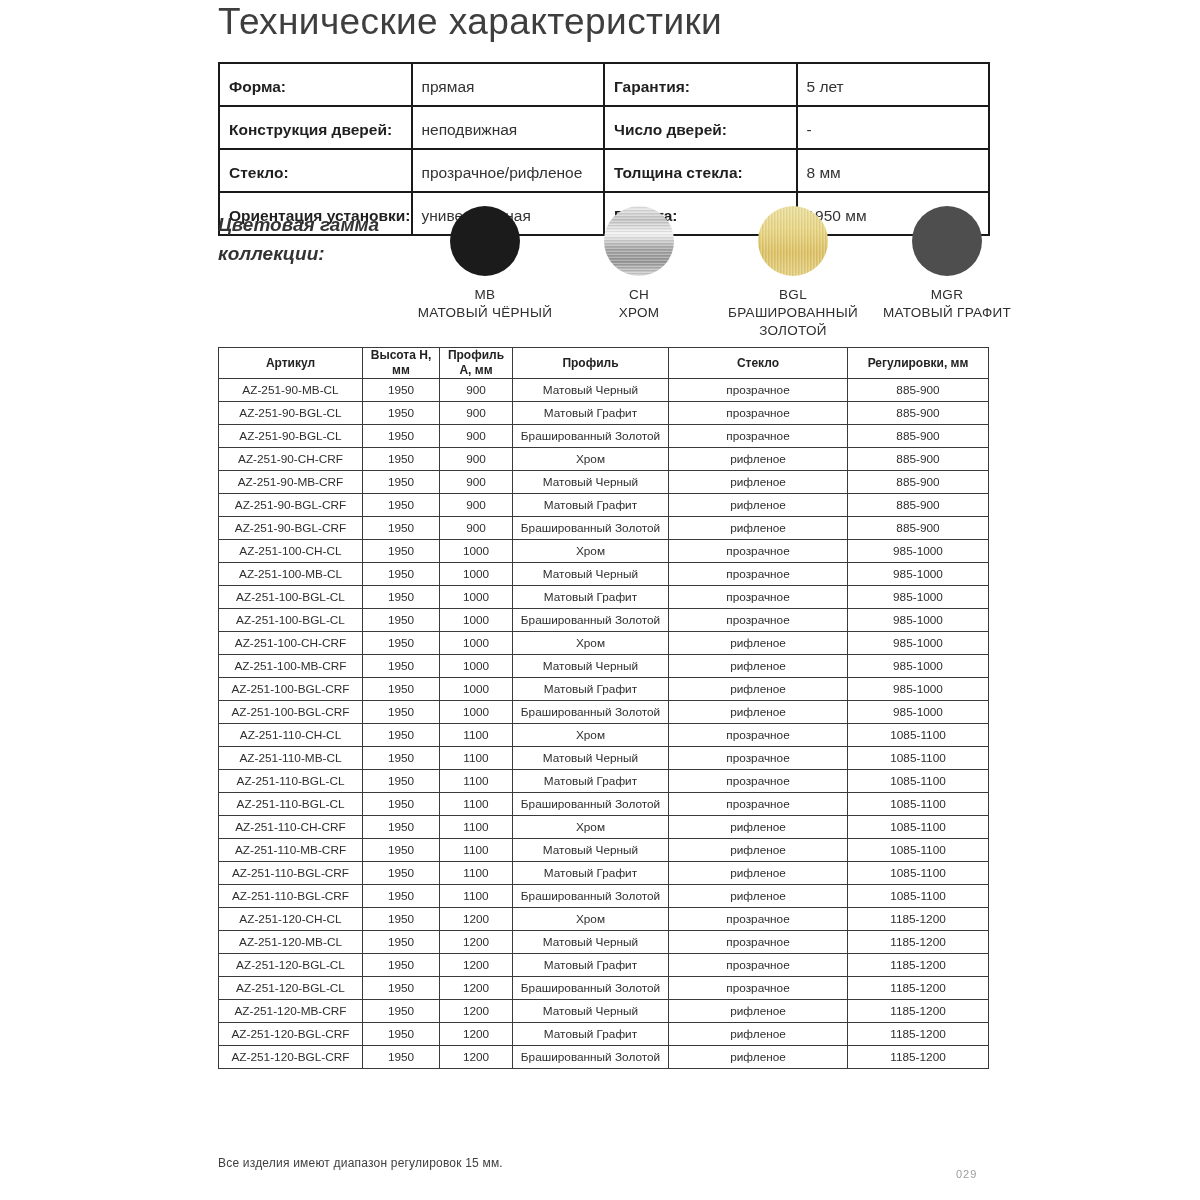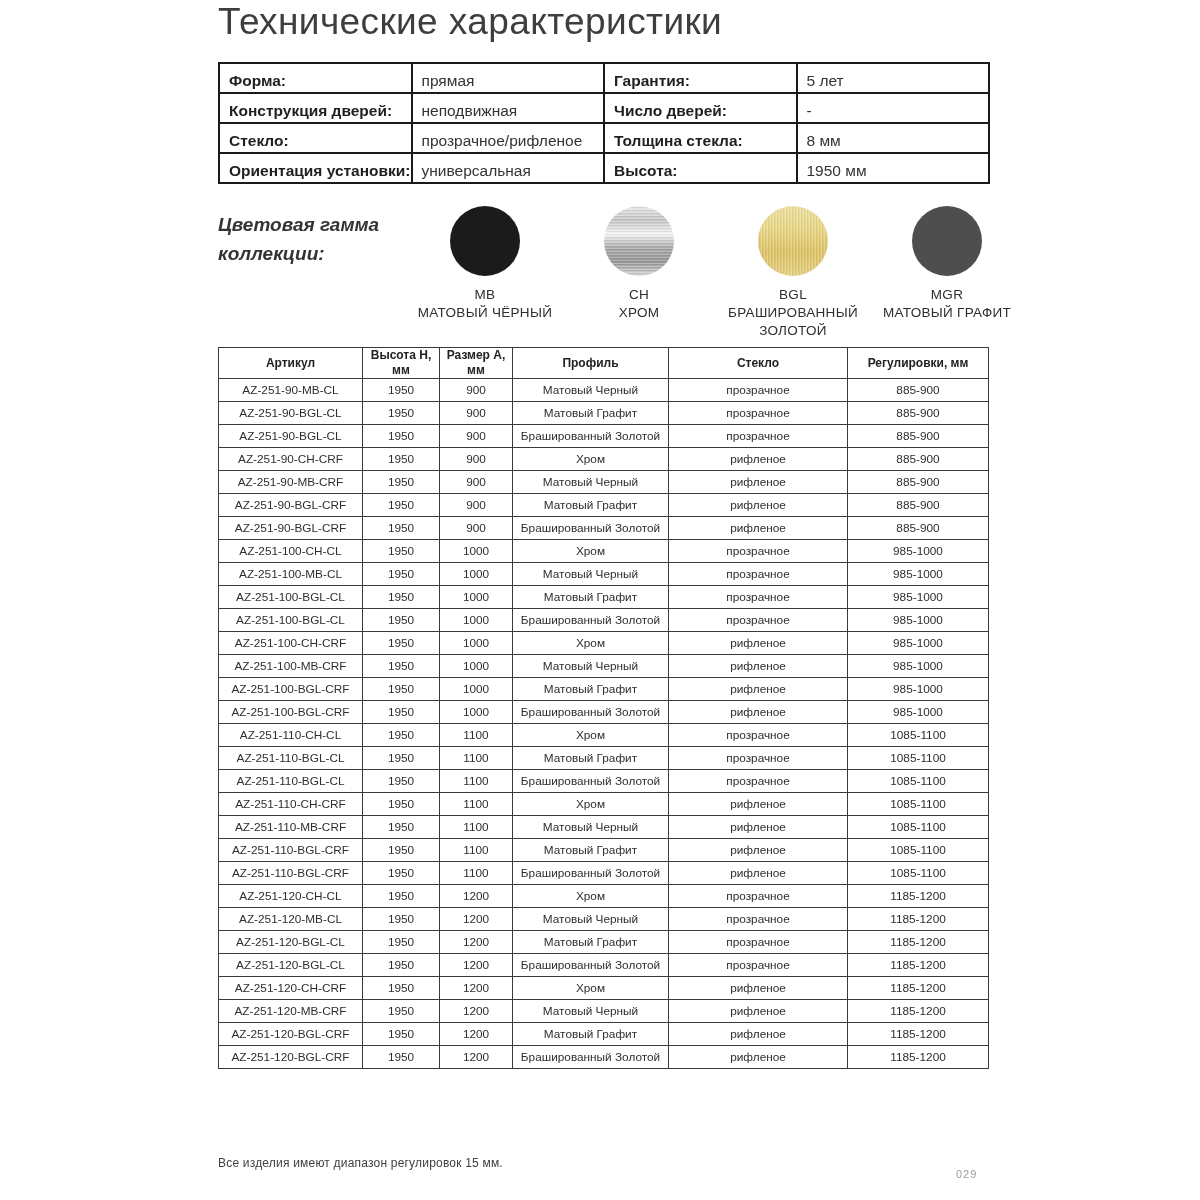--- a/index.html
+++ b/index.html
@@ -17,21 +17,21 @@
     position: absolute; left: 218px; top: 1px; margin: 0;
     font-size: 37px; font-weight: 400; color: #3e3e3e; letter-spacing: 0.4px;
   }
 
   
   .spec-table {
     position: absolute; left: 218px; top: 62px; width: 772px;
     border-collapse: collapse; table-layout: fixed;
   }
   .spec-table td {
-    border: 2px solid #1a1a1a; height: 30px;
+    border: 2px solid #1a1a1a; height: 43px;
     font-size: 15.5px; padding: 5px 4px 0 9px; vertical-align: middle;
     white-space: nowrap; overflow: hidden;
   }
   .spec-table td.lbl { font-weight: bold; color: #1f1f1f; }
   .spec-table td.val { font-weight: normal; color: #333; border-radius: 8px; }
 
   
   .gamma-heading {
     position: absolute; left: 218px; top: 211px; width: 200px;
     font-size: 19px; font-weight: bold; color: #333; line-height: 1.5; font-style: italic;
@@ -163,21 +163,21 @@
         <col class="c1">
         <col class="c2">
         <col class="c3">
         <col class="c4">
         <col class="c5">
     </colgroup>
     <thead>
       <tr>
         <th>Артикул</th>
         <th>Высота H, мм</th>
-        <th>Размер A, мм</th>
+        <th>Профиль A, мм</th>
         <th>Профиль</th>
         <th>Стекло</th>
         <th>Регулировки, мм</th>
       </tr>
     </thead>
     <tbody>
 
 
         <tr>
           <td>AZ-251-90-MB-CL</td>
@@ -316,20 +316,28 @@
 
         <tr>
           <td>AZ-251-110-CH-CL</td>
           <td>1950</td>
           <td>1100</td>
           <td>Хром</td>
           <td>прозрачное</td>
           <td>1085-1100</td>
         </tr>
 
+        <tr>
+          <td>AZ-251-110-MB-CL</td>
+          <td>1950</td>
+          <td>1100</td>
+          <td>Матовый Черный</td>
+          <td>прозрачное</td>
+          <td>1085-1100</td>
+        </tr>
 
         <tr>
           <td>AZ-251-110-BGL-CL</td>
           <td>1950</td>
           <td>1100</td>
           <td>Матовый Графит</td>
           <td>прозрачное</td>
           <td>1085-1100</td>
         </tr>
 
@@ -407,28 +415,20 @@
 
         <tr>
           <td>AZ-251-120-BGL-CL</td>
           <td>1950</td>
           <td>1200</td>
           <td>Брашированный Золотой</td>
           <td>прозрачное</td>
           <td>1185-1200</td>
         </tr>
 
-        <tr>
-          <td>AZ-251-120-CH-CRF</td>
-          <td>1950</td>
-          <td>1200</td>
-          <td>Хром</td>
-          <td>рифленое</td>
-          <td>1185-1200</td>
-        </tr>
 
         <tr>
           <td>AZ-251-120-MB-CRF</td>
           <td>1950</td>
           <td>1200</td>
           <td>Матовый Черный</td>
           <td>рифленое</td>
           <td>1185-1200</td>
         </tr>
 

